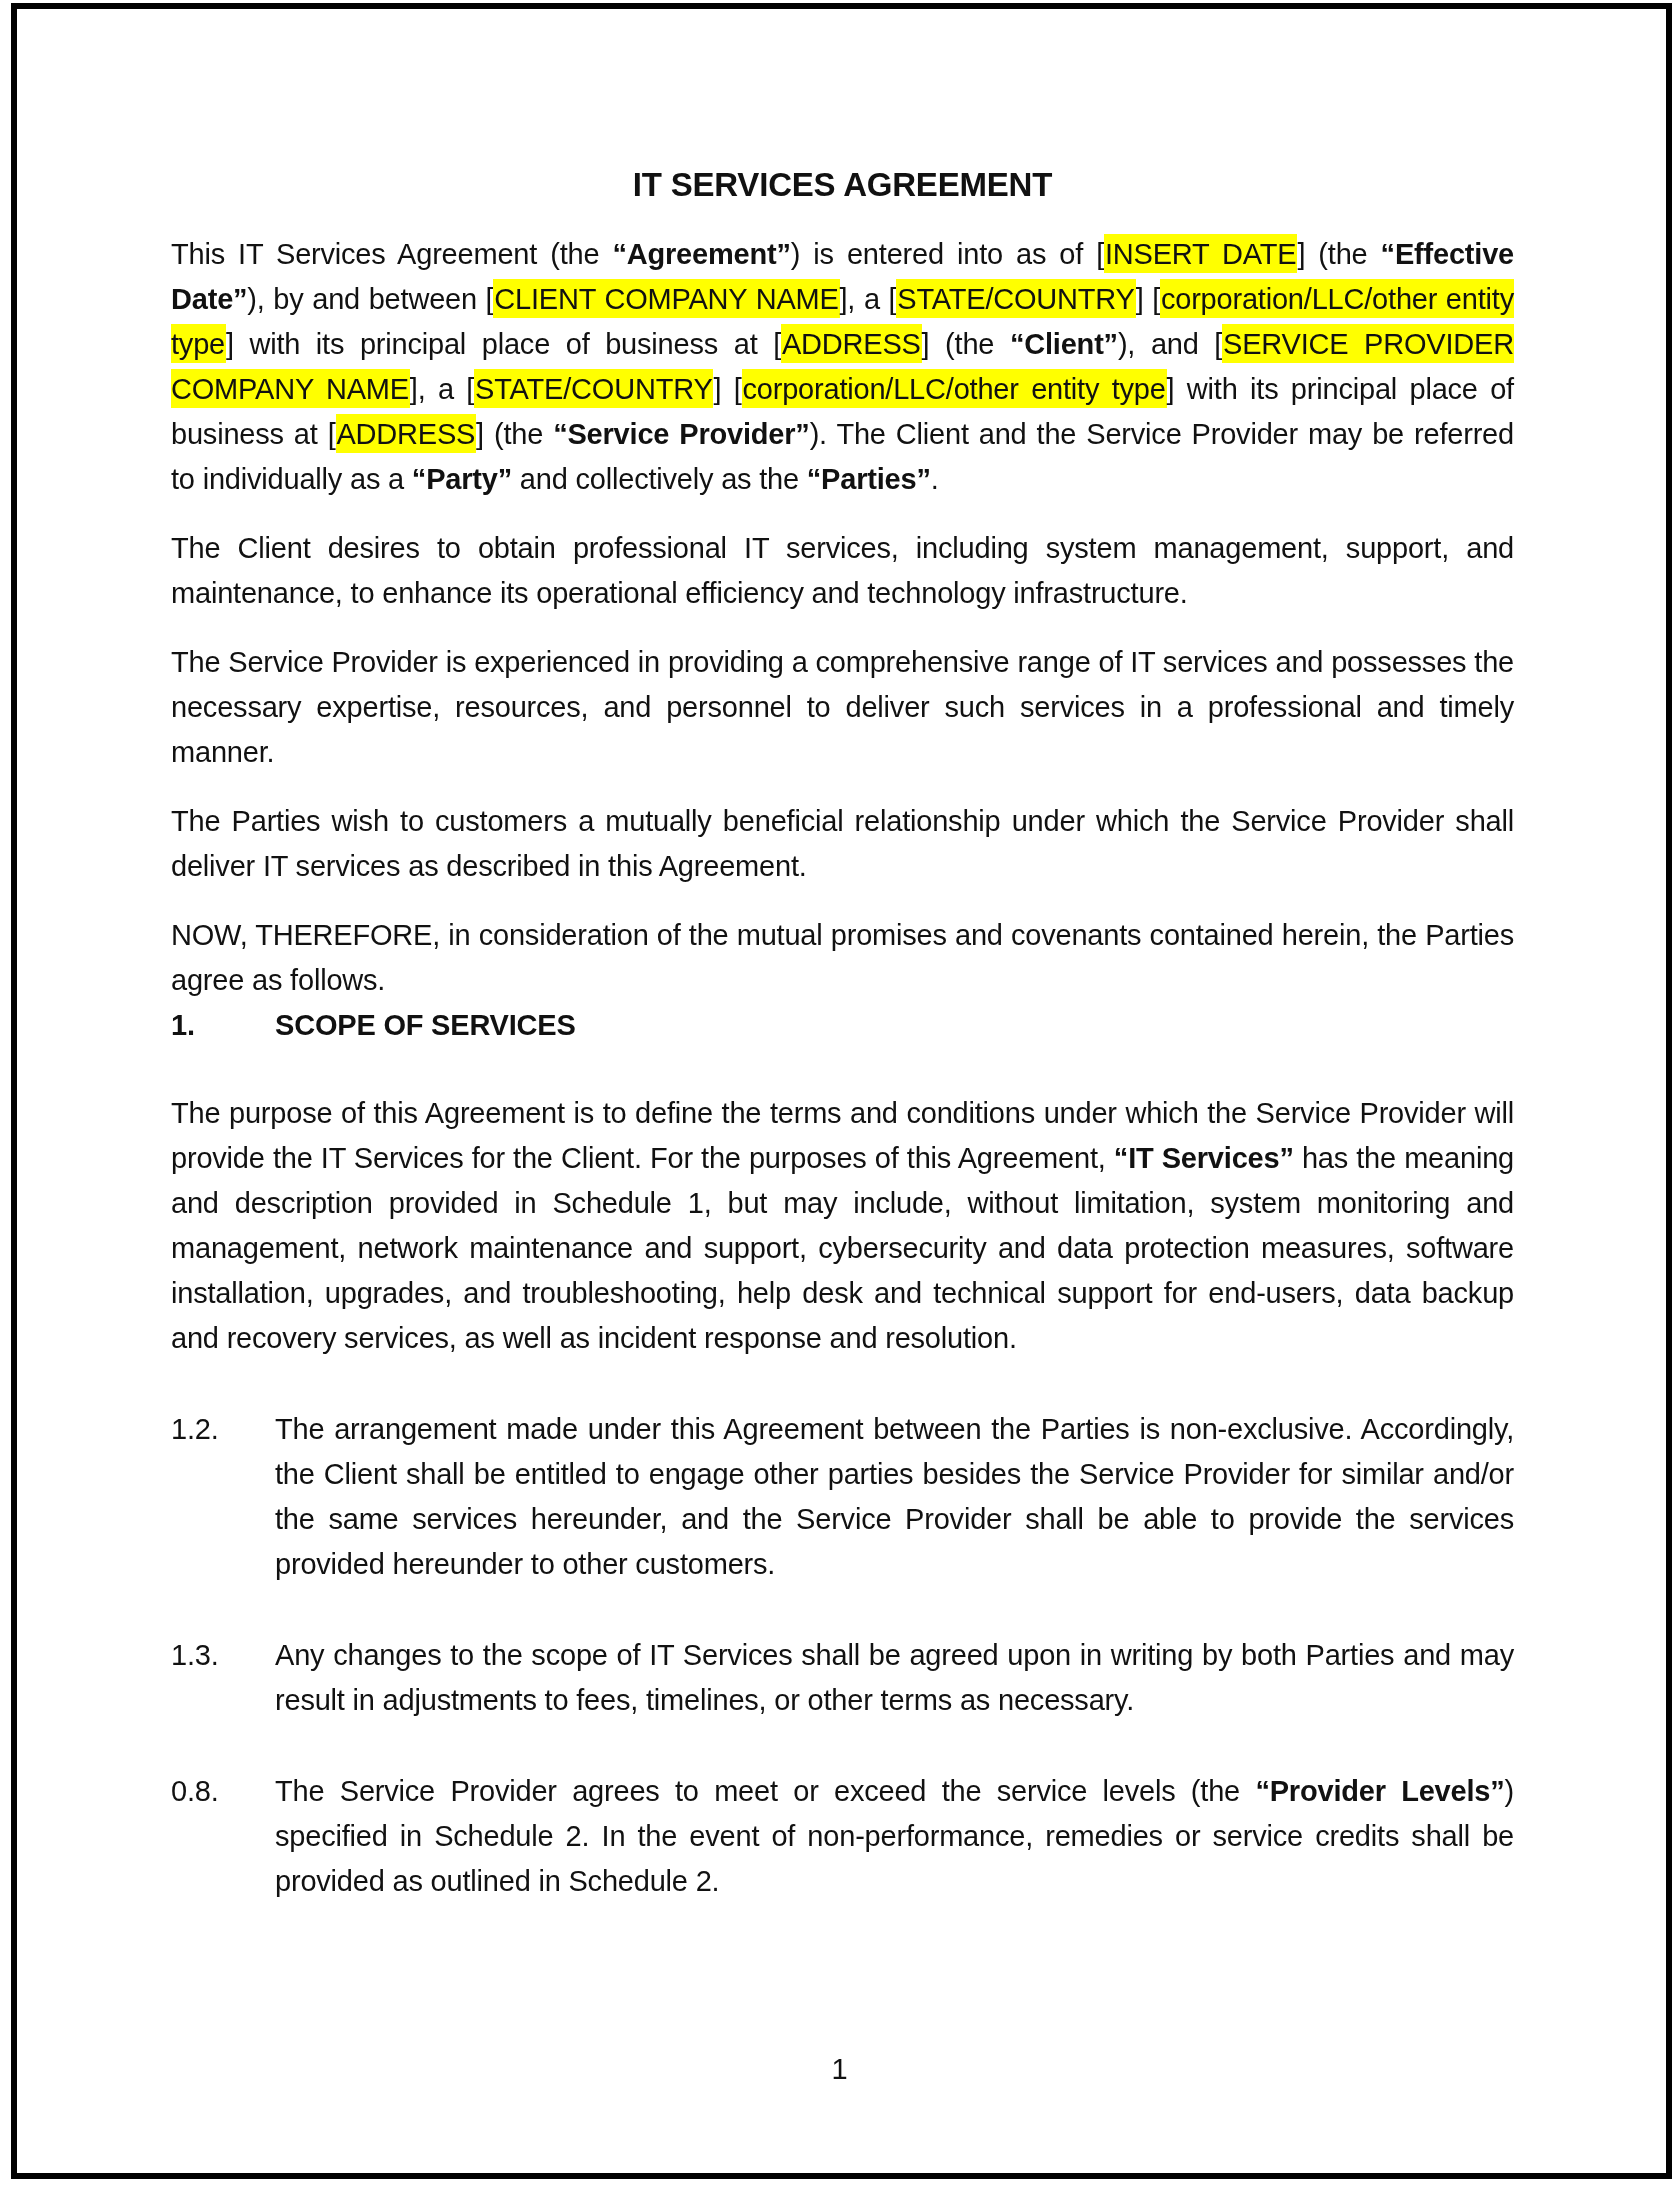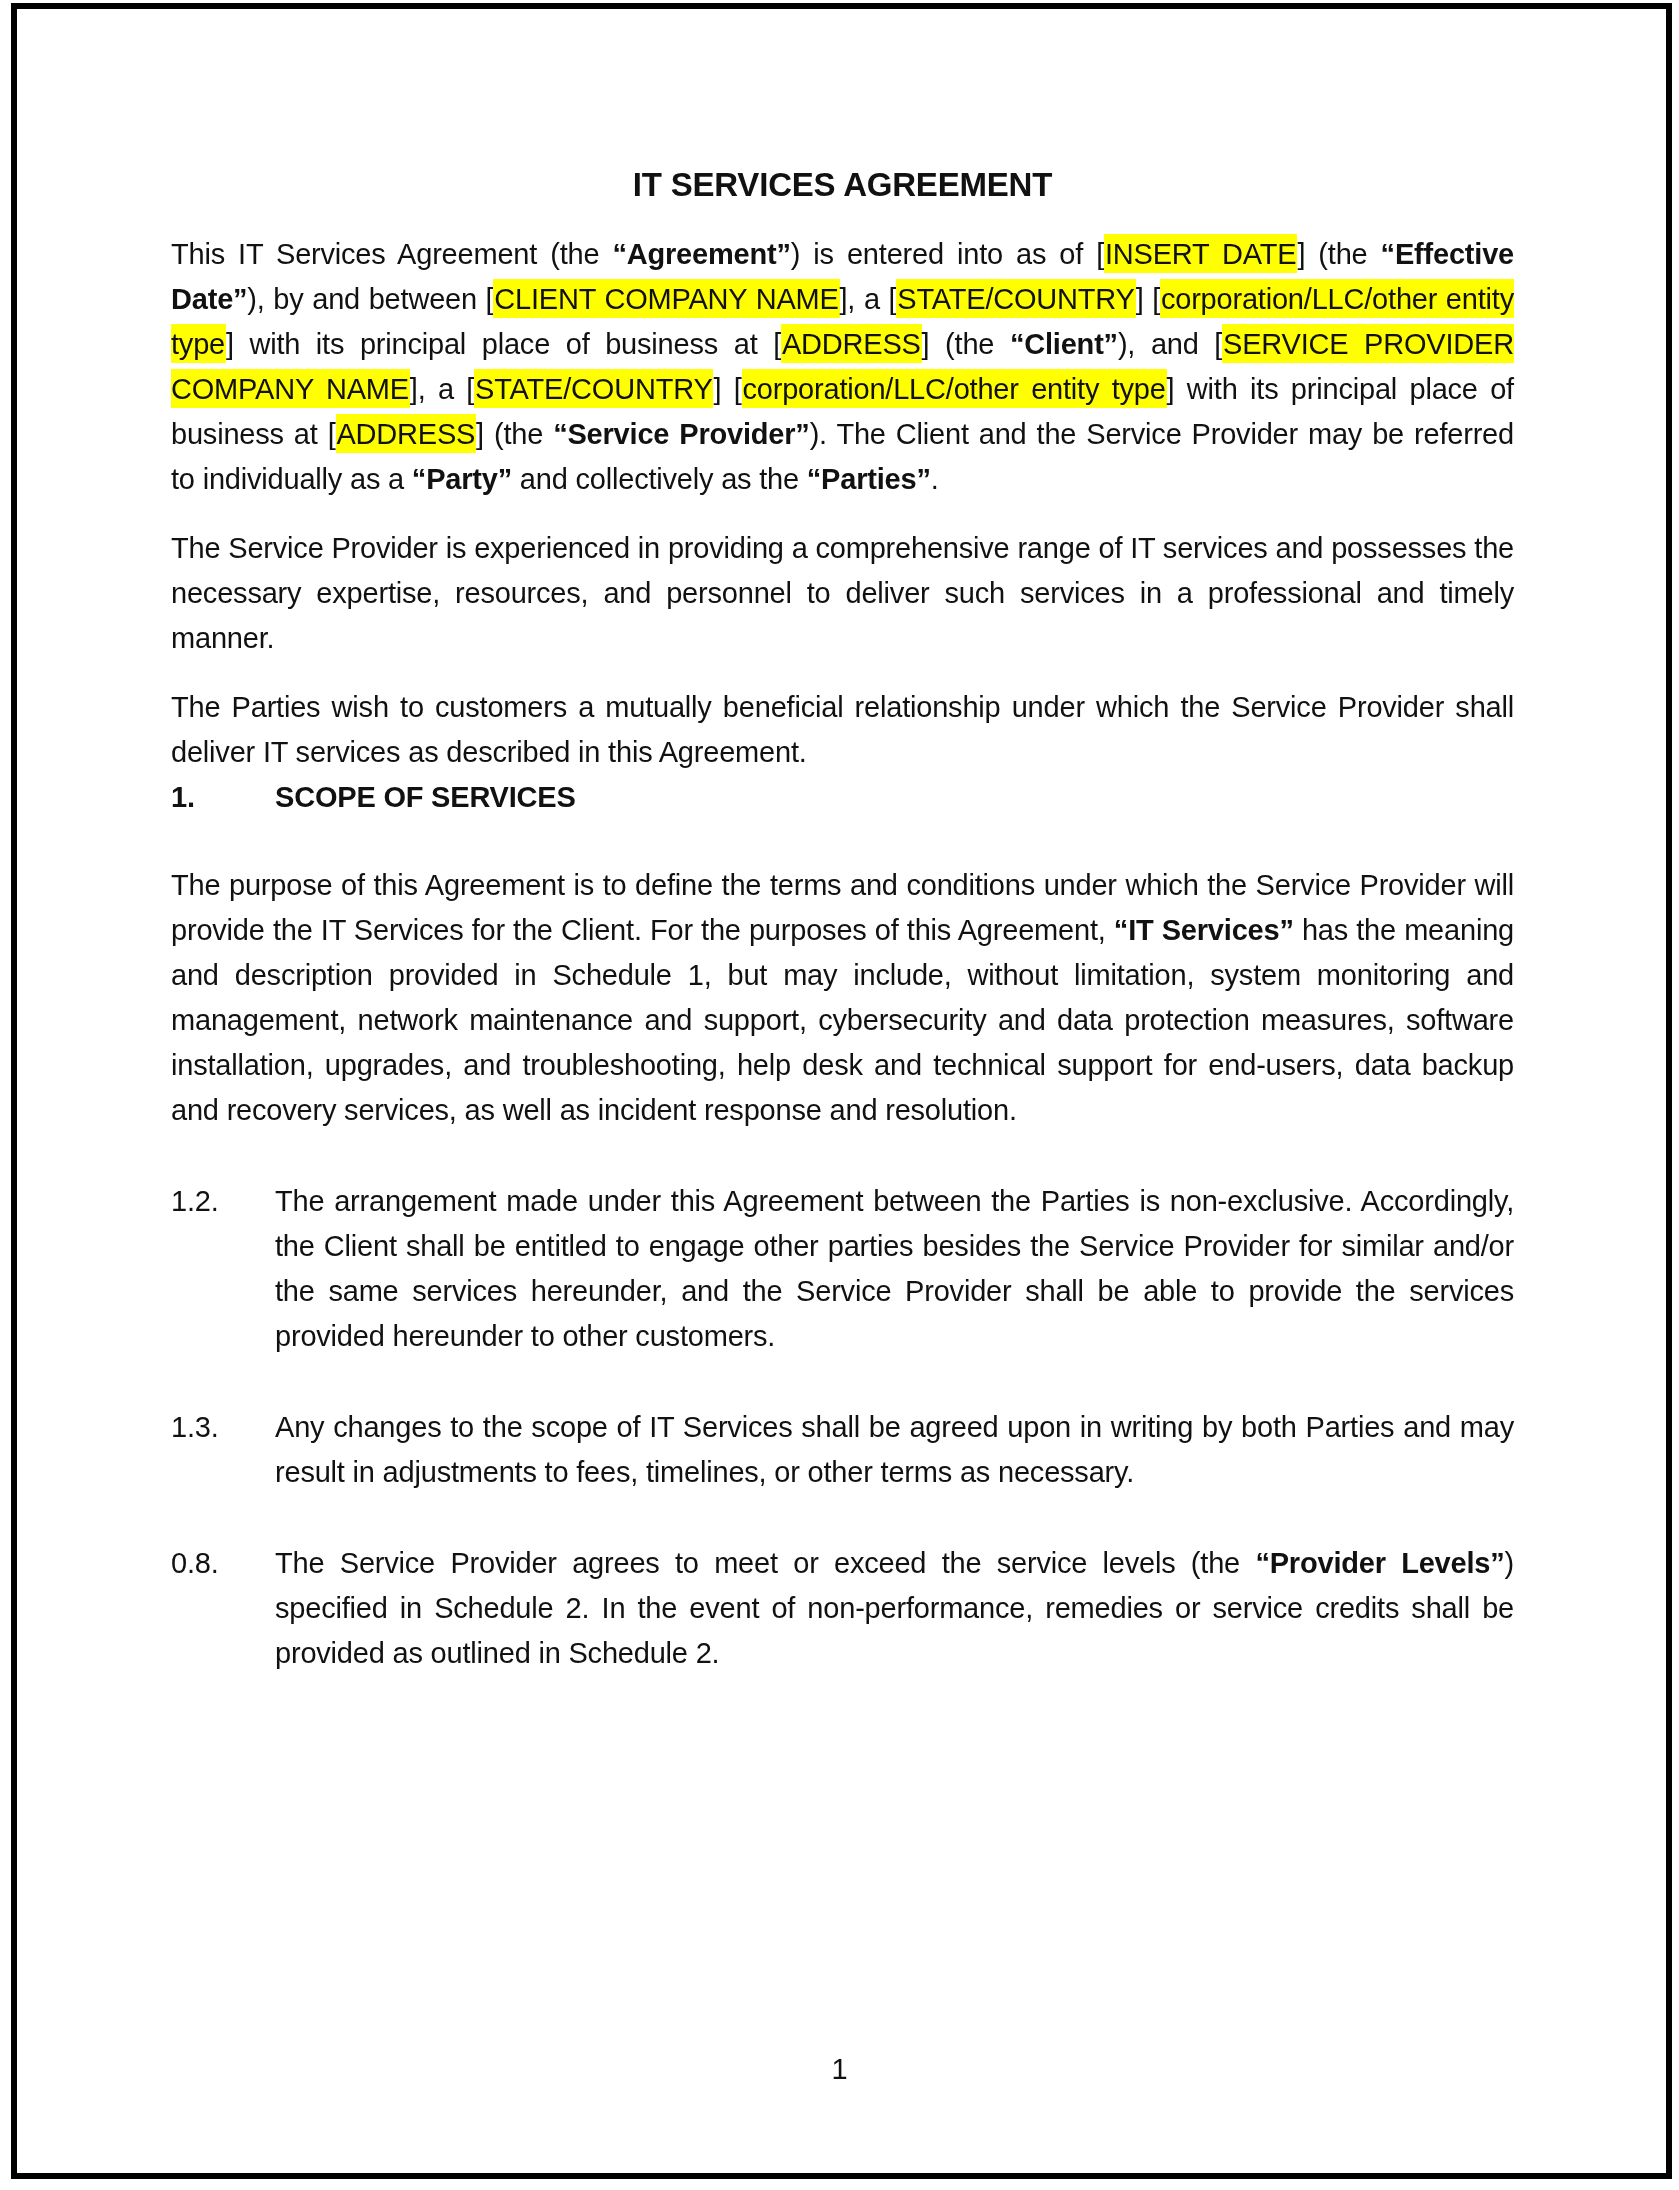--- a/index.html
+++ b/index.html
@@ -80,22 +80,24 @@
 </head>
 <body>
 
 <div class="frame"></div>
 
 <div class="content">
 
   <h1 class="doc-title">IT SERVICES AGREEMENT</h1>
 
   <p class="para"><span>This IT Services Agreement (the </span><span class="b">“Agreement”</span><span>) is entered into as of [</span><span class="hl">INSERT DATE</span><span>] (the </span><span class="b">“Effective Date”</span><span>), by and between [</span><span class="hl">CLIENT COMPANY NAME</span><span>], a [</span><span class="hl">STATE/COUNTRY</span><span>] [</span><span class="hl">corporation/LLC/other entity type</span><span>] with its principal place of business at [</span><span class="hl">ADDRESS</span><span>] (the </span><span class="b">“Client”</span><span>), and [</span><span class="hl">SERVICE PROVIDER COMPANY NAME</span><span>], a [</span><span class="hl">STATE/COUNTRY</span><span>] [</span><span class="hl">corporation/LLC/other entity type</span><span>] with its principal place of business at [</span><span class="hl">ADDRESS</span><span>] (the </span><span class="b">“Service Provider”</span><span>). The Client and the Service Provider may be referred to individually as a </span><span class="b">“Party”</span><span> and collectively as the </span><span class="b">“Parties”</span><span>.</span></p>
+  <p class="para"><span>The Client desires to obtain professional IT services, including system management, support, and maintenance, to enhance its operational efficiency and technology infrastructure.</span></p>
   <p class="para"><span>The Service Provider is experienced in providing a comprehensive range of IT services and possesses the necessary expertise, resources, and personnel to deliver such services in a professional and timely manner.</span></p>
   <p class="para"><span>The Parties wish to customers a mutually beneficial relationship under which the Service Provider shall deliver IT services as described in this Agreement.</span></p>
+  <p class="para"><span>NOW, THEREFORE, in consideration of the mutual promises and covenants contained herein, the Parties agree as follows.</span></p>
 
   <div class="section-heading">
     <span class="num-col">1.</span>
     <span>SCOPE OF SERVICES</span>
   </div>
 
   <div class="clause">
     <div class="clause-body"><span>The purpose of this Agreement is to define the terms and conditions under which the Service Provider will provide the IT Services for the Client. For the purposes of this Agreement, </span><span class="b">“IT Services”</span><span> has the meaning and description provided in Schedule 1, but may include, without limitation, system monitoring and management, network maintenance and support, cybersecurity and data protection measures, software installation, upgrades, and troubleshooting, help desk and technical support for end-users, data backup and recovery services, as well as incident response and resolution.</span></div>
   </div>
 

